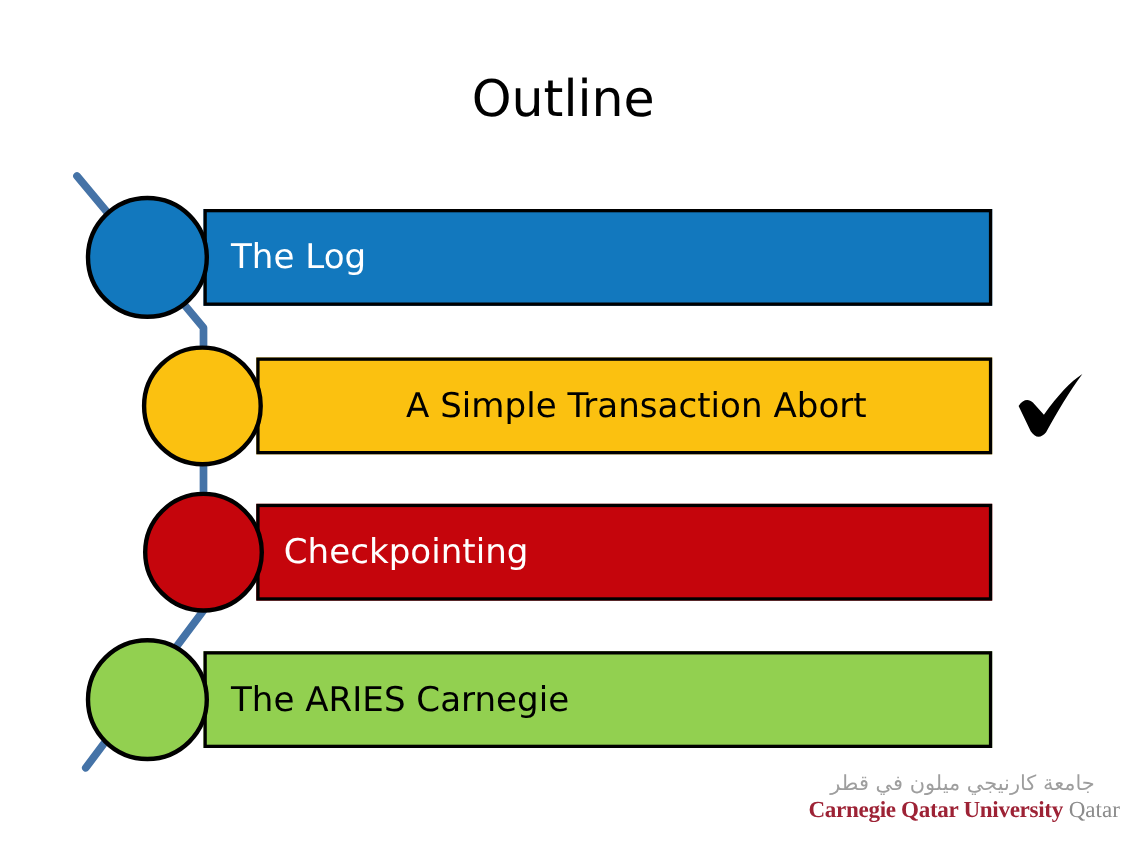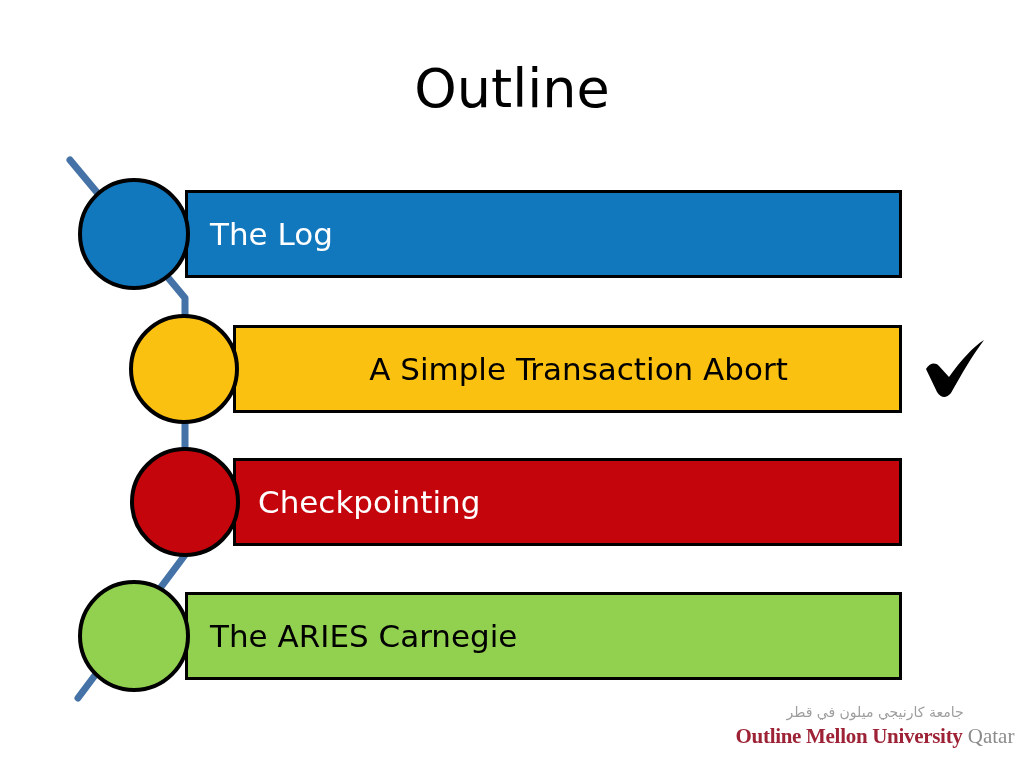--- a/index.html
+++ b/index.html
@@ -24,21 +24,21 @@
     overflow: hidden;
   }
 
   
   #slide-title {
     position: absolute;
     left: 0;
     top: 54px;
     width: 1024px;
     text-align: center;
-    font-size: 54px;
+    font-size: 46px;
     line-height: 70px;
     color: #000000;
     font-weight: 400;
     letter-spacing: 0px;
     font-family: "DejaVu Sans", "Liberation Sans", sans-serif;
   }
 
   
   #diagram {
     position: absolute;
@@ -90,21 +90,21 @@
   
   #logo {
     position: absolute;
     left: 735px;
     top: 700px;
     width: 280px;
     height: 58px;
     text-align: center;
   }
   #logo-arabic {
-    font-size: 14px;
+    font-size: 19px;
     line-height: 24px;
     color: #9e9e9e;
     letter-spacing: 1px;
     direction: rtl;
     font-family: "DejaVu Sans", "Liberation Sans", sans-serif;
     white-space: nowrap;
   }
   #logo-wordmark {
     font-family: "Liberation Serif", "DejaVu Serif", serif;
     font-size: 21px;
@@ -165,18 +165,18 @@
 
   </div>
 
   <svg id="checkmark" viewBox="0 0 72 70">
     <path d="M6 36 C10 30 15 29 19 33 L29 44 C42 26 53 14 64 7 C52 23 41 42 31 60 C26 66 21 65 17 59 Z" fill="#000000"></path>
   </svg>
 
   <div id="logo">
     <div id="logo-arabic">جامعة كارنيجي ميلون في قطر</div>
     <div id="logo-wordmark">
-      <span id="logo-cmu">Outline Mellon University</span>
+      <span id="logo-cmu">Carnegie Qatar University</span>
       <span id="logo-qatar">Qatar</span>
     </div>
   </div>
 
 </div>
 
 </body></html>

